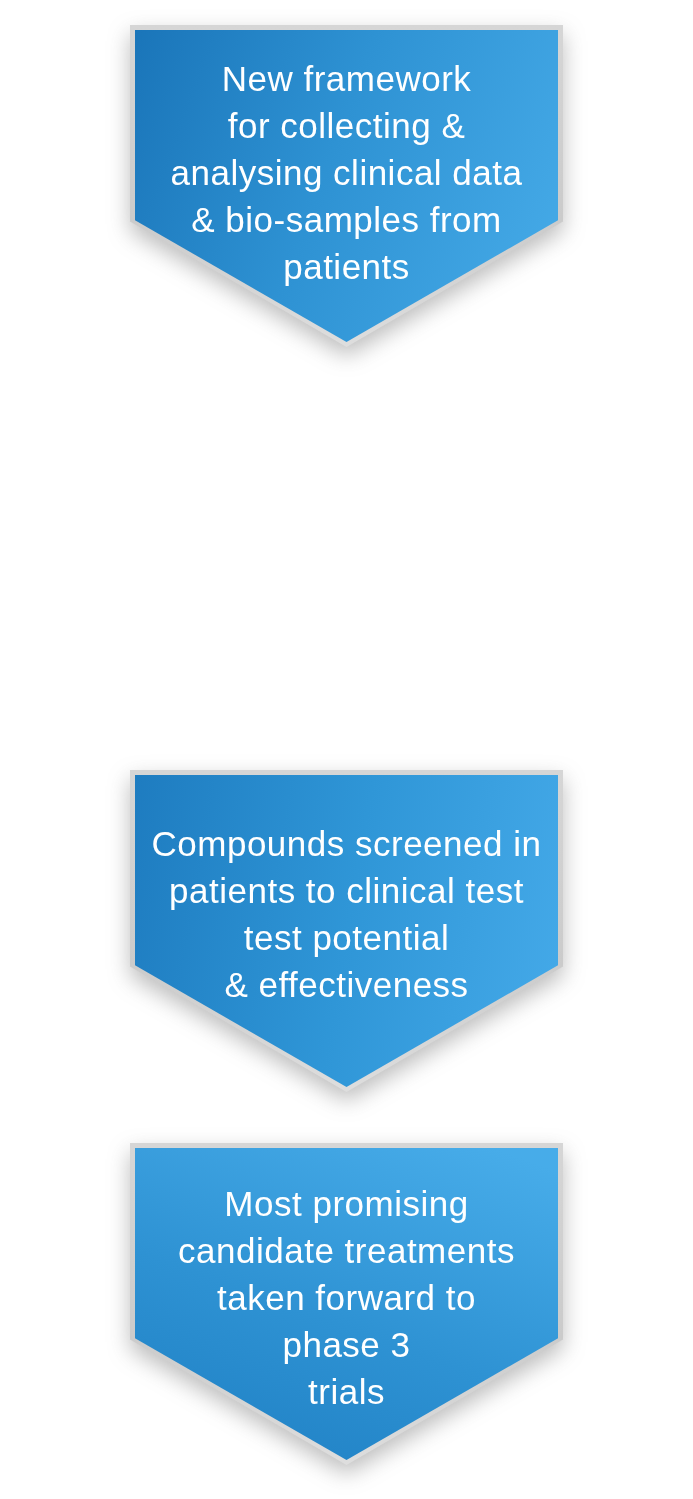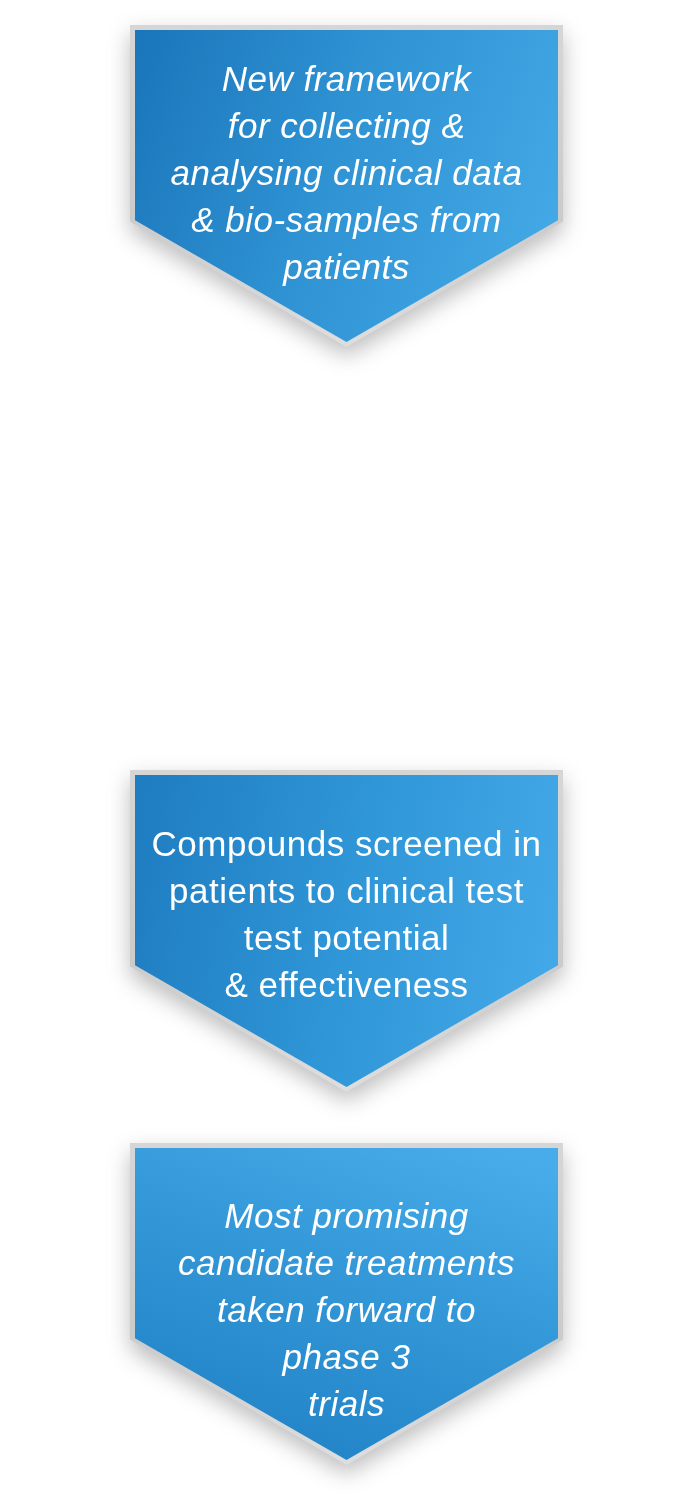--- a/index.html
+++ b/index.html
@@ -45,24 +45,24 @@
   .stage-4 .arrow-fill { background: linear-gradient(200deg, #47ace9 5%, #2e92d3 55%, #1e7fc3 100%); }
 
   .step-text {
     width: 100%;
     text-align: center;
     color: #ffffff;
     font-size: 35px;
     line-height: 47px;
     letter-spacing: 0.5px;
   }
-  .stage-1 .step-text { padding-top: 25px; font-style: italic; }
+  .stage-1 .step-text { padding-top: 25px; }
   .stage-2 .step-text { padding-top: 35px; }
   .stage-3 .step-text { padding-top: 45px; }
-  .stage-4 .step-text { padding-top: 44px; font-style: italic; }
+  .stage-4 .step-text { padding-top: 32px; }
 
   .line {
     white-space: nowrap;
   }
 </style>
 </head>
 <body>
 
 <div class="canvas">
 

